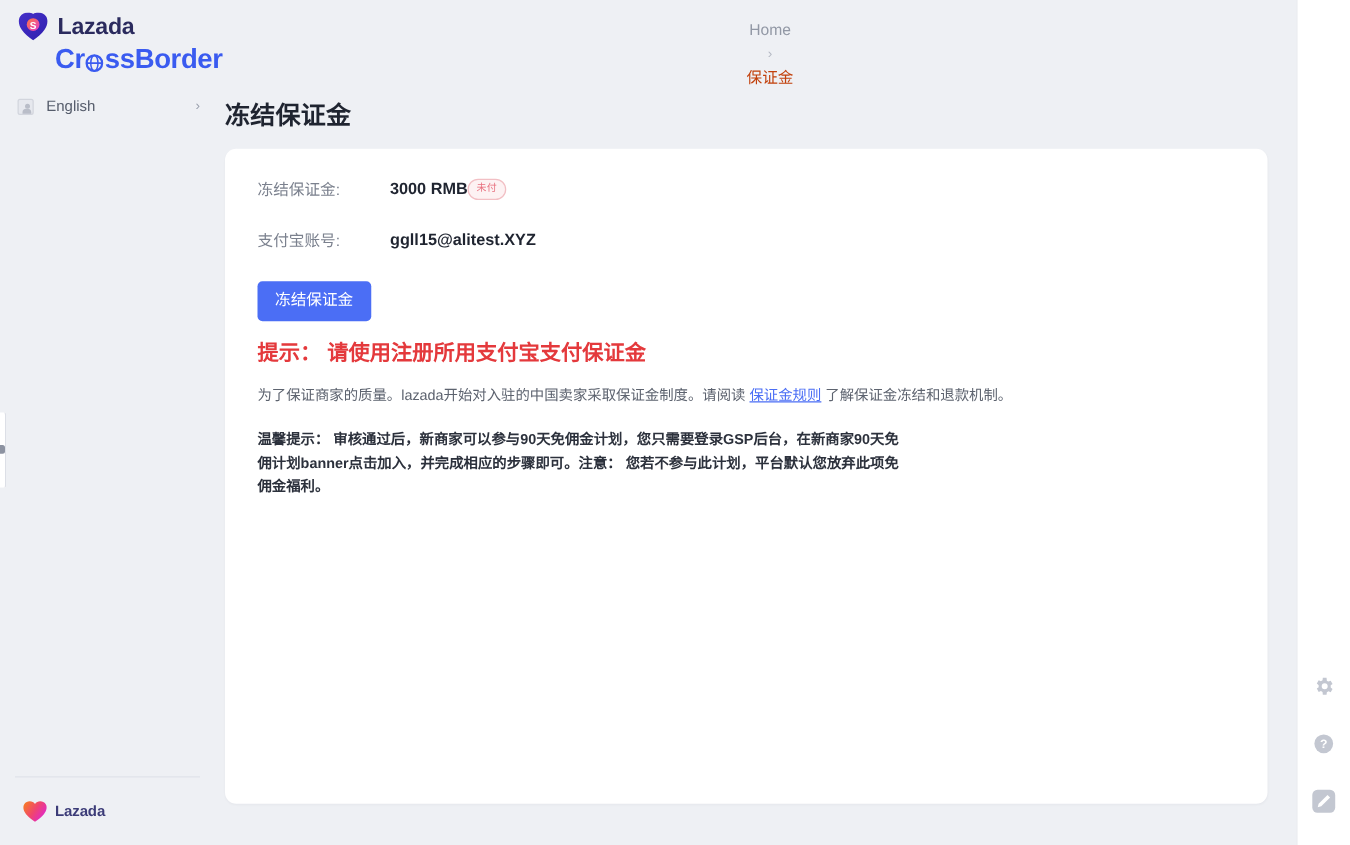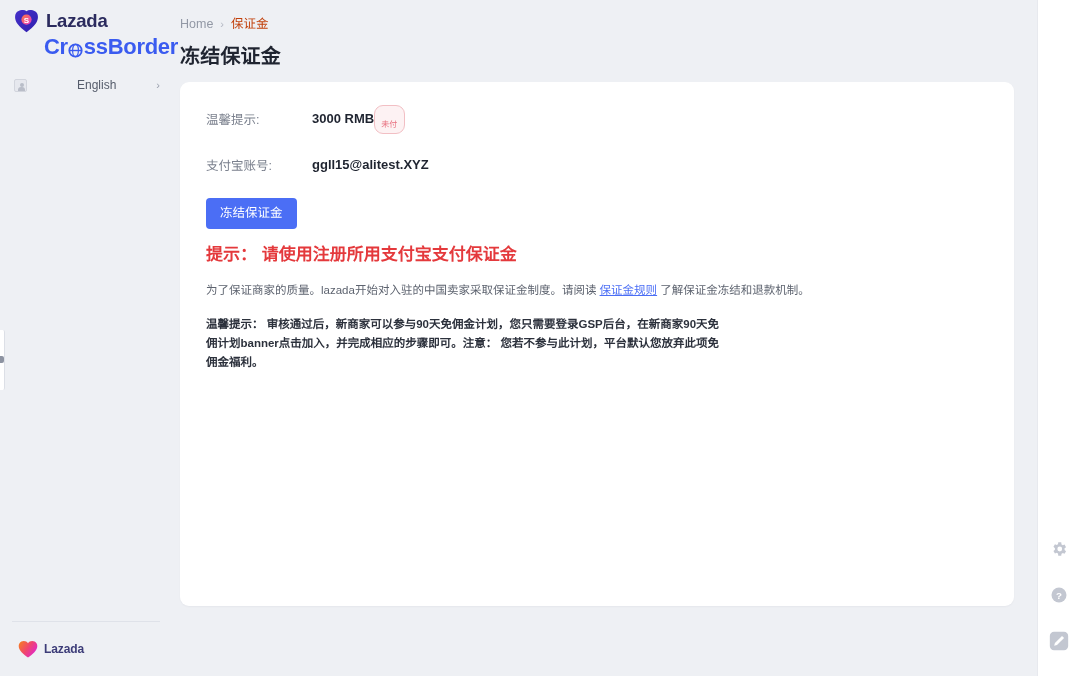--- a/index.html
+++ b/index.html
@@ -113,21 +113,21 @@
   .nav-icon::before {
     content: "";
     position: absolute;
     left: 4.5px;
     top: 3px;
     width: 4px;
     height: 4px;
     border-radius: 50%;
     background: #b9bdc8;
   }
-  .nav-label { flex: 1 1 auto; text-align: center; }
+  .nav-label { flex: 1 1 auto; }
   .nav-chevron {
     font-size: 11px;
     color: #9aa0ad;
     line-height: 1;
   }
 
   .sidebar-spacer { flex: 1 1 auto; }
 
   .sidebar-divider {
     height: 1px;
@@ -182,20 +182,21 @@
   }
 
   .breadcrumb {
     display: flex;
     align-items: center;
     gap: 7px;
     padding: 18px 0 0 0;
     font-size: 12.5px;
     color: #9298a5;
     line-height: 1;
+    flex-direction: column;
   }
   .crumb-link { cursor: pointer; color: #9298a5; }
   .crumb-sep { color: #b3b8c3; font-size: 11px; }
   .crumb-current { color: #c2410c; }
 
   .page-title {
     margin-top: 13px;
     font-size: 20px;
     font-weight: bold;
     color: #1f2430;
@@ -234,21 +235,21 @@
   }
   .pill {
     display: inline-block;
     border: 1px solid #f2bfc4;
     color: #e8707f;
     background: #fdf2f3;
     border-radius: 9px;
     font-size: 8px;
     font-weight: normal;
     line-height: 1;
-    padding: 15px 6px 4px 6px;
+    padding: 3px 6px 4px 6px;
     letter-spacing: 0.2px;
     transform: translateY(1px);
   }
 
   .primary-btn {
     display: inline-block;
     background: #4b6ef5;
     color: #ffffff;
     border: none;
     border-radius: 4px;
@@ -394,21 +395,21 @@
       <span class="crumb-link">Home</span>
       <span class="crumb-sep">›</span>
       <span class="crumb-current">保证金</span>
     </div>
 
     <h1 class="page-title">冻结保证金</h1>
 
     <section class="card">
 
       <div class="field-row">
-        <span class="field-label">温馨提示:</span>
+        <span class="field-label">冻结保证金:</span>
         <span class="field-value">
           <span>3000 RMB</span>
           <span class="pill">未付</span>
         </span>
       </div>
 
       <div class="field-row">
         <span class="field-label">支付宝账号:</span>
         <span class="field-value">ggll15@alitest.XYZ</span>
       </div>

